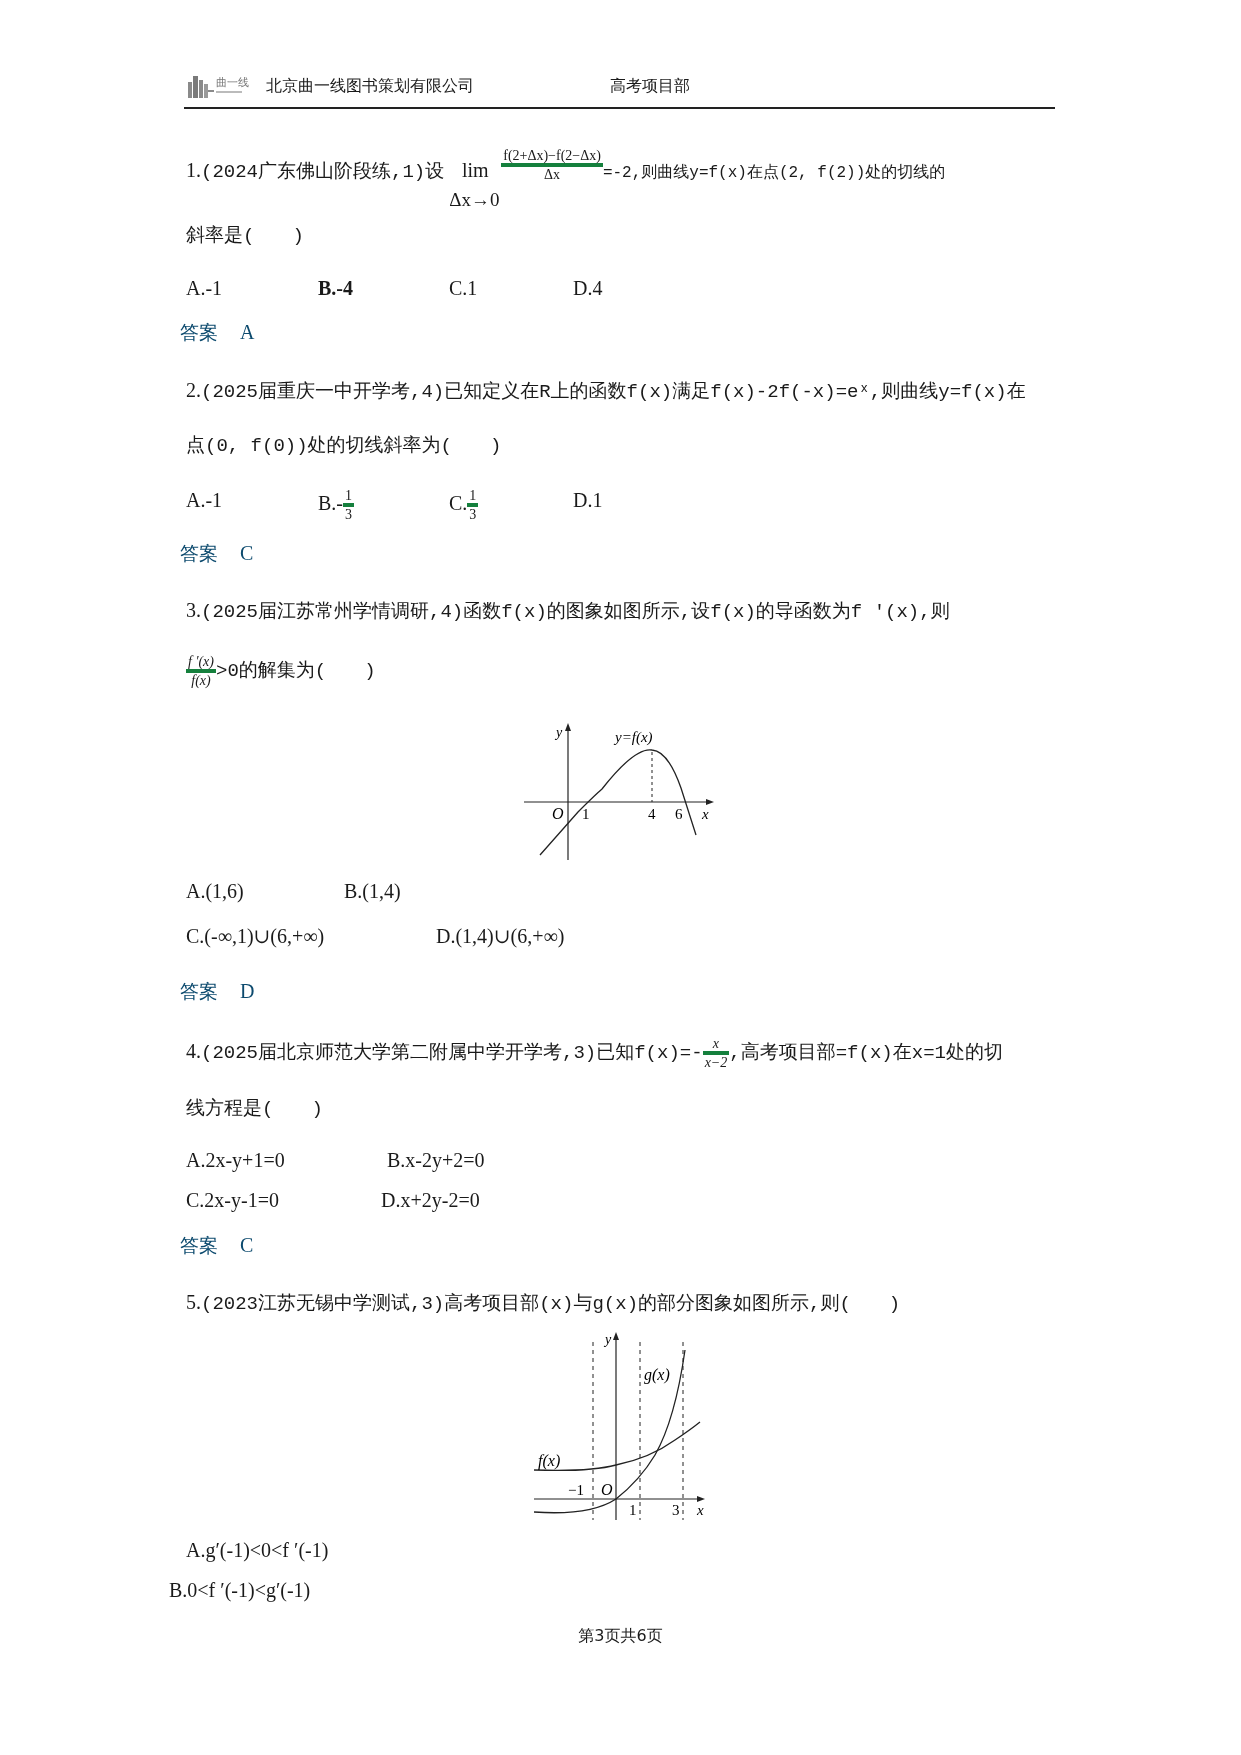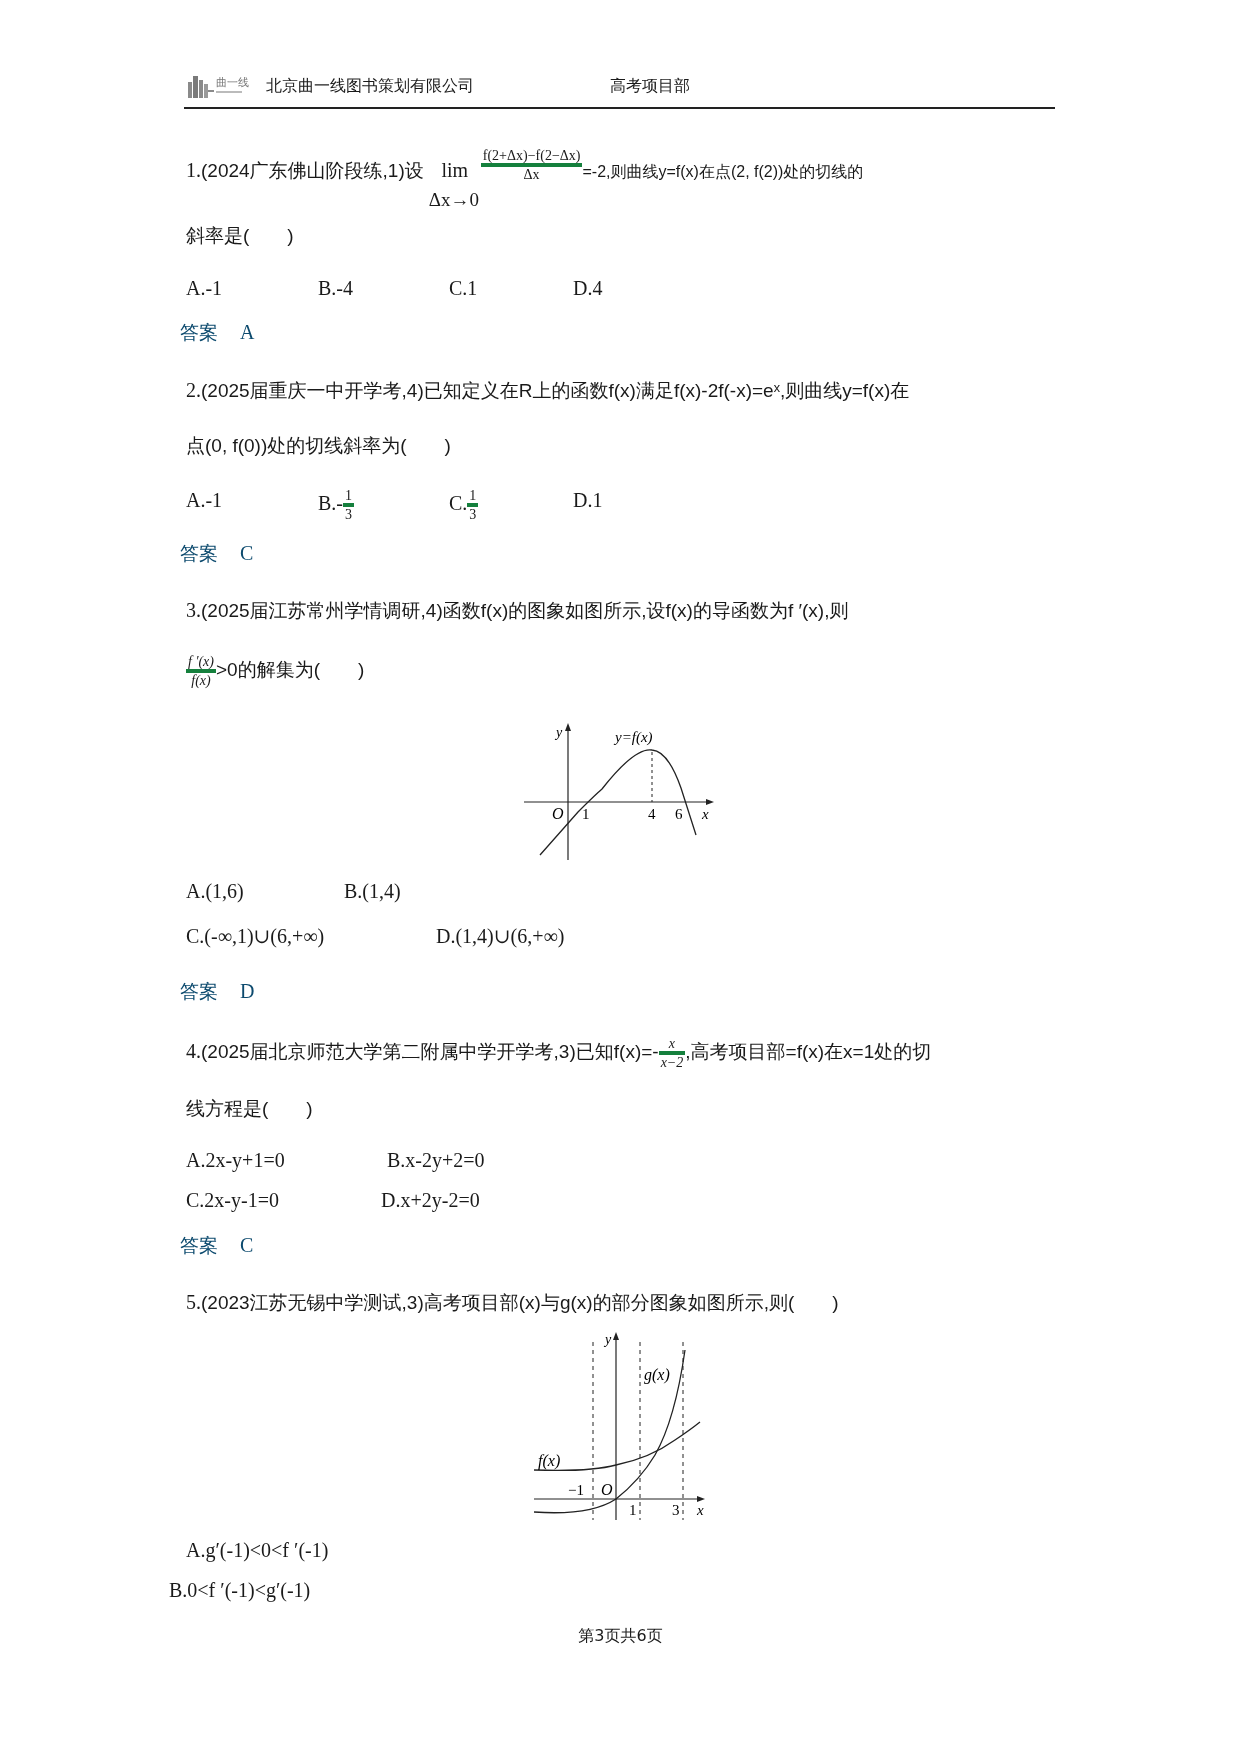--- a/index.html
+++ b/index.html
@@ -1,19 +1,19 @@
 <!DOCTYPE html>
 <html><head>
 <meta charset="utf-8">
 <style>
   html, body { margin: 0; padding: 0; background: #ffffff; }
   body { width: 1241px; height: 1755px; position: relative; overflow: hidden;
          font-family: "Liberation Serif", "DejaVu Serif", serif; color: #1a1a1a; }
   .abs { position: absolute; }
-  .cjk { font-family: Liberation Sans, sans-serif; }
+  .cjk { font-family: Liberation Mono, monospace; }
   .hdr { top: 76px; font-family: "DejaVu Sans", sans-serif; font-size: 16px; color: #1a1a1a; }
   .hdr-line { left: 184px; top: 107px; width: 871px; height: 1.5px; background: #222; }
   .logo { left: 186px; top: 72px; width: 80px; height: 28px; }
   .q { font-size: 20px; line-height: 24px; white-space: nowrap; left: 186px; }
   .opt { font-size: 20px; line-height: 24px; white-space: nowrap; }
   .ans { font-size: 20px; line-height: 24px; color: #0c4a6e; left: 180px; }
   .ans .k { font-family: "DejaVu Sans", sans-serif; font-size: 19px; }
   .ans .v { margin-left: 22px; }
   .frac { display: inline-block; vertical-align: middle; text-align: center; font-size: 14px; line-height: 15px; }
   .frac .n { display: block; border-bottom: 4px solid #15803d; padding: 0 2px; }
@@ -39,21 +39,21 @@
 <div class="abs hdr" style="left:266px;">北京曲一线图书策划有限公司</div>
 <div class="abs hdr" style="left:610px;">高考项目部</div>
 <div class="abs hdr-line"></div>
 
 <div class="abs q" style="top:158px;">
   <span>1</span><span>.</span><span class="cjk" style="font-size:19px;">(2024广东佛山阶段练,1)</span><span class="cjk" style="font-size:19px;">设</span>
   <span class="lim"><span>lim</span><span class="sub">Δx→0</span></span><span class="frac" style="margin-top:-14px;"><span class="n">f(2+Δx)−f(2−Δx)</span><span class="d">Δx</span></span><span class="cjk" style="font-size:16px;">=-2,则曲线y=f(x)在点(2, f(2))处的切线的</span>
 </div>
 <div class="abs q cjk" style="top:224px; font-size:19px;">斜率是(　　)</div>
 <div class="abs opt" style="left:186px; top:276px;">A.-1</div>
-<div class="abs opt" style="left:318px; top:276px;">B.-4</div>
+<div class="abs opt" style="left:318px; top:276px;font-weight:bold;">B.-4</div>
 <div class="abs opt" style="left:449px; top:276px;">C.1</div>
 <div class="abs opt" style="left:573px; top:276px;">D.4</div>
 <div class="abs ans" style="top:320px;"><span class="k">答案</span><span class="v">A</span></div>
 
 <div class="abs q" style="top:378px;">
   <span>2</span><span>.</span><span class="cjk" style="font-size:19px;">(2025届重庆一中开学考,4)</span><span class="cjk" style="font-size:19px;">已知定义在R上的函数f(x)满足f(x)-2f(-x)=eˣ,则曲线y=f(x)在</span>
 </div>
 <div class="abs q cjk" style="top:434px; font-size:19px;">点(0, f(0))处的切线斜率为(　　)</div>
 <div class="abs opt" style="left:186px; top:488px;">A.-1</div>
 <div class="abs opt" style="left:318px; top:488px;"><span>B.-</span><span class="frac"><span class="n">1</span><span class="d">3</span></span></div>

